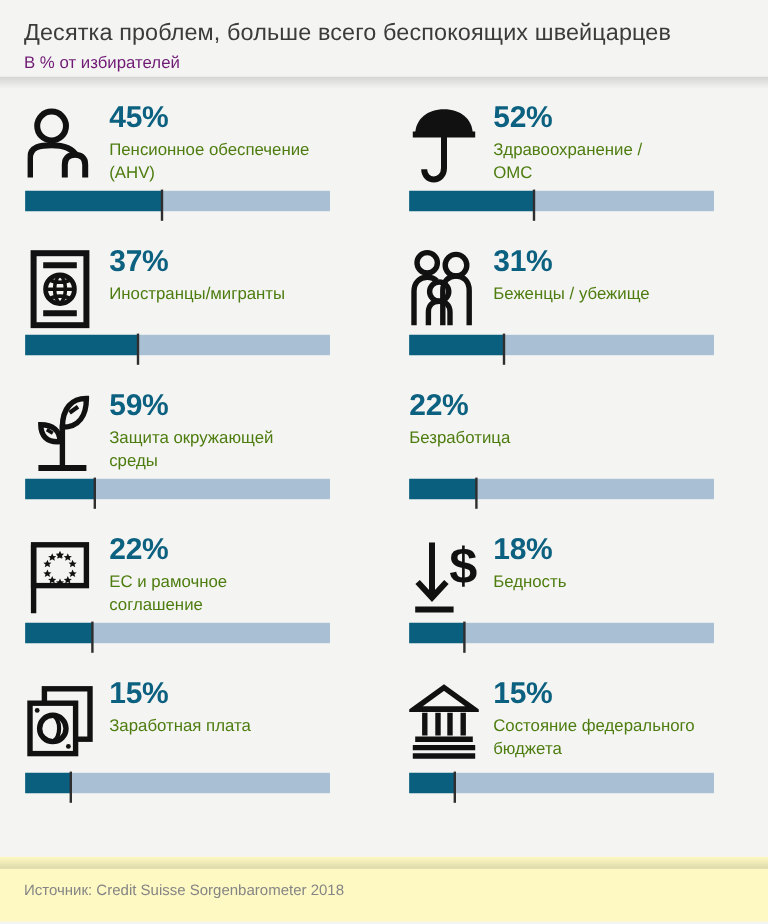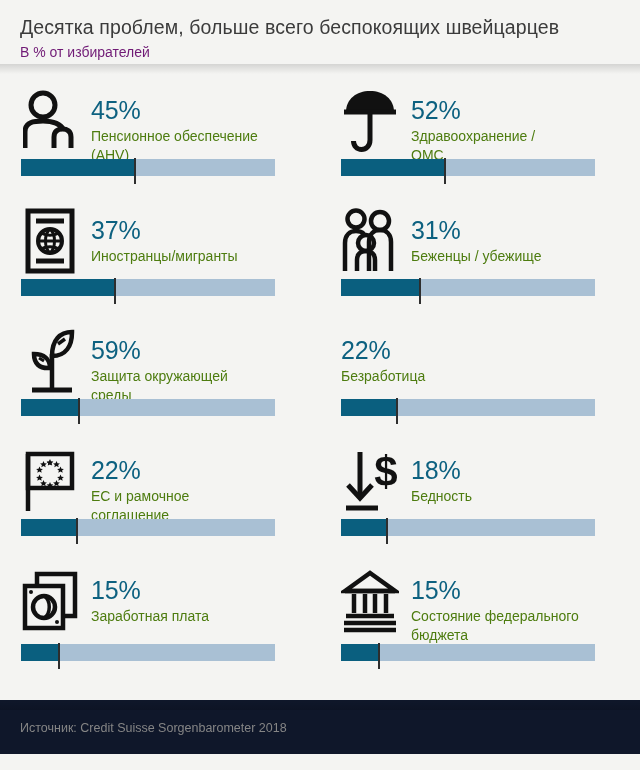--- a/index.html
+++ b/index.html
@@ -93,25 +93,24 @@
     margin-right: 12px;
   }
   .icon-box svg { display: block; }
 
   .text-box {
     padding-top: 2px;
     flex: 1;
   }
   .pct {
     font-size: 25px;
-    font-weight: normal;
+    font-weight: bold;
     color: #0d6180;
     line-height: 28px;
     letter-spacing: -0.2px;
-    margin-top: 12px;
   }
   .label {
     font-size: 14px;
     color: #4d7c0f;
     line-height: 19px;
     margin-top: 3px;
     max-width: 215px;
   }
 
   
@@ -139,23 +138,23 @@
     position: absolute;
     top: -1px;
     width: 2px;
     height: 26px;
     background: #2e2e2e;
   }
 
   
   .footer {
     position: absolute;
-    left: 0; right: 0; bottom: 16px;
+    left: 0; right: 0; bottom: 2px;
     height: 54px;
-    background: #0f172a;
+    background: #fef9c3;
   }
   .footer:before {
     content: "";
     position: absolute;
     left: 0; right: 0; top: 0;
     height: 10px;
     background: linear-gradient(to top, rgba(0,0,0,0.13), rgba(0,0,0,0));
   }
   .source {
     padding: 20px 0 0 20px;

